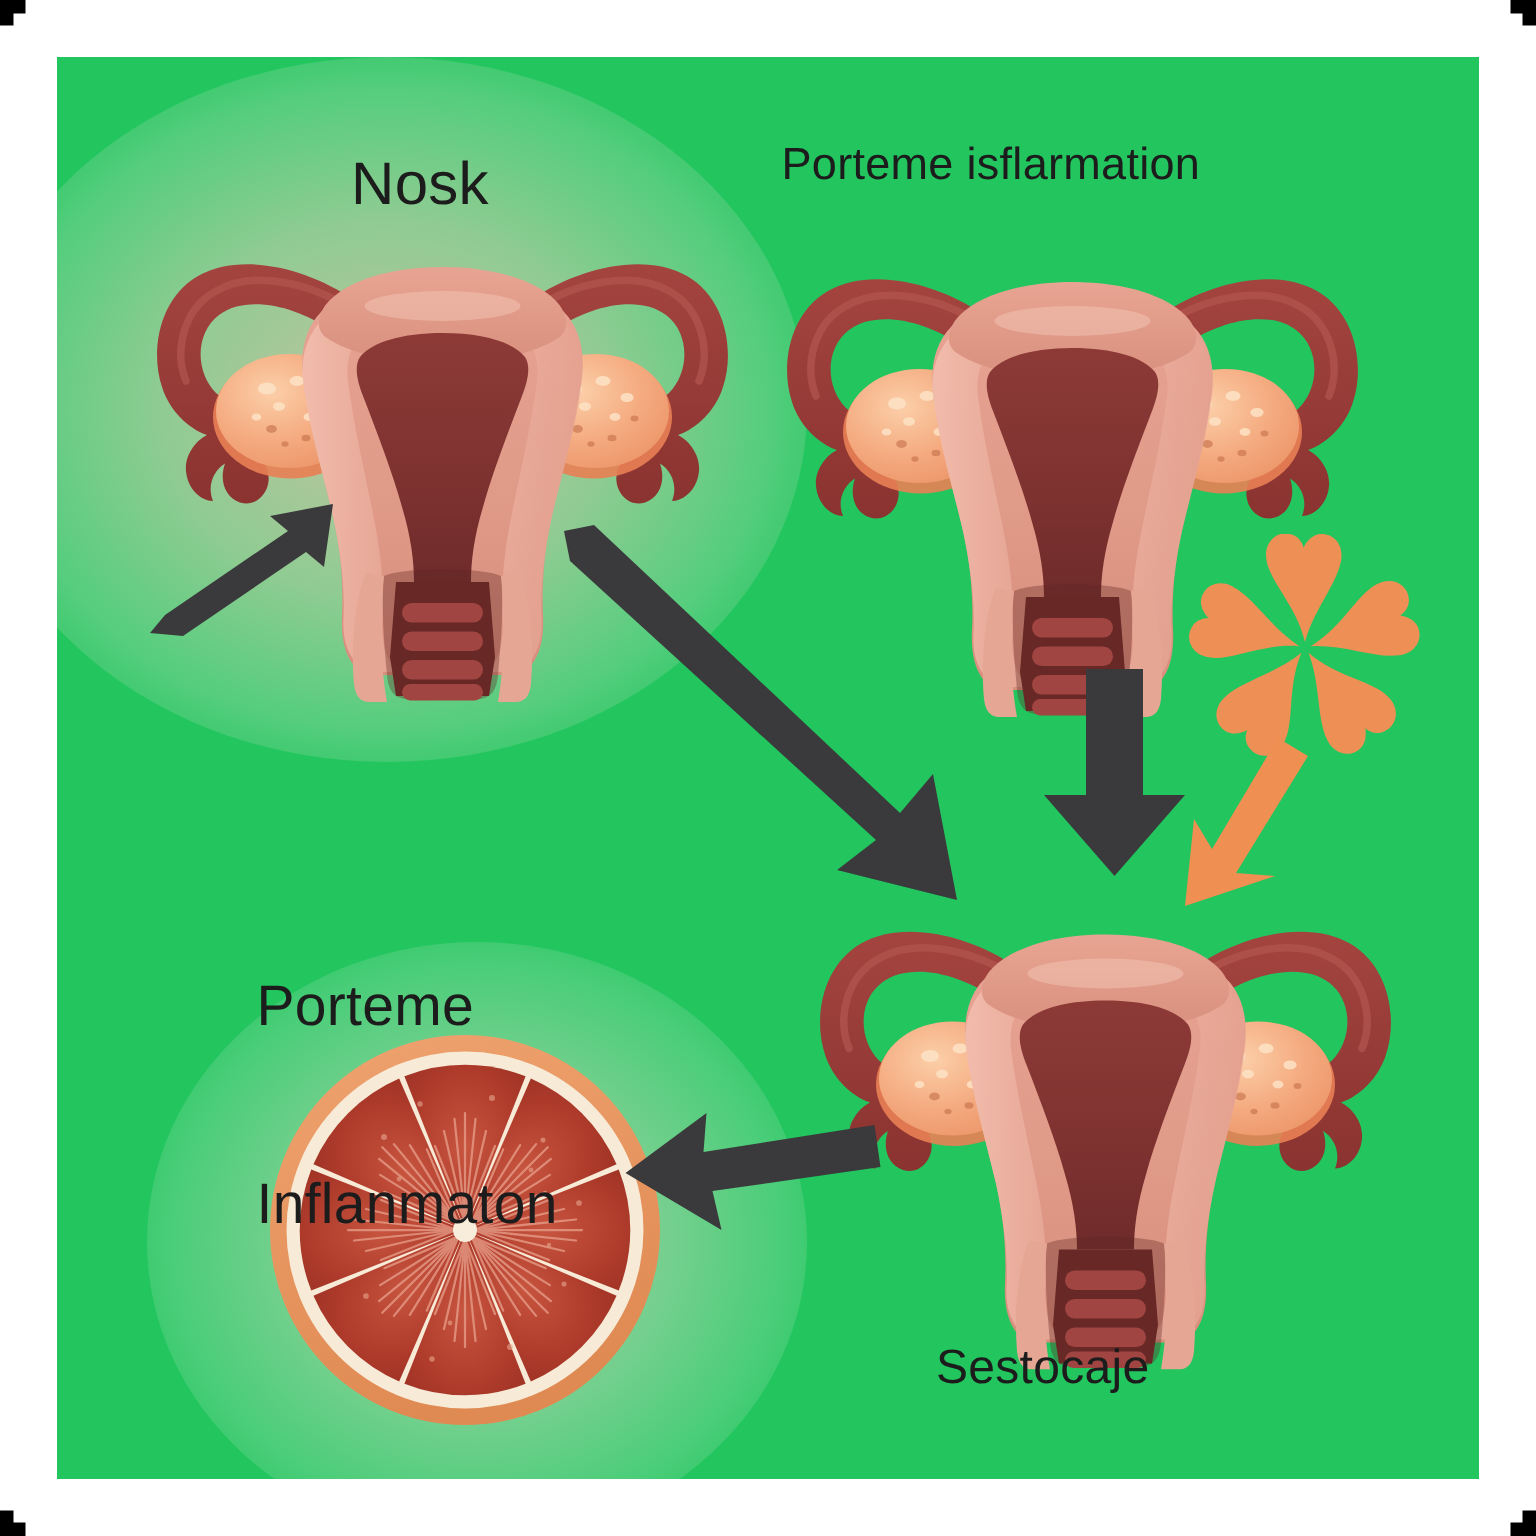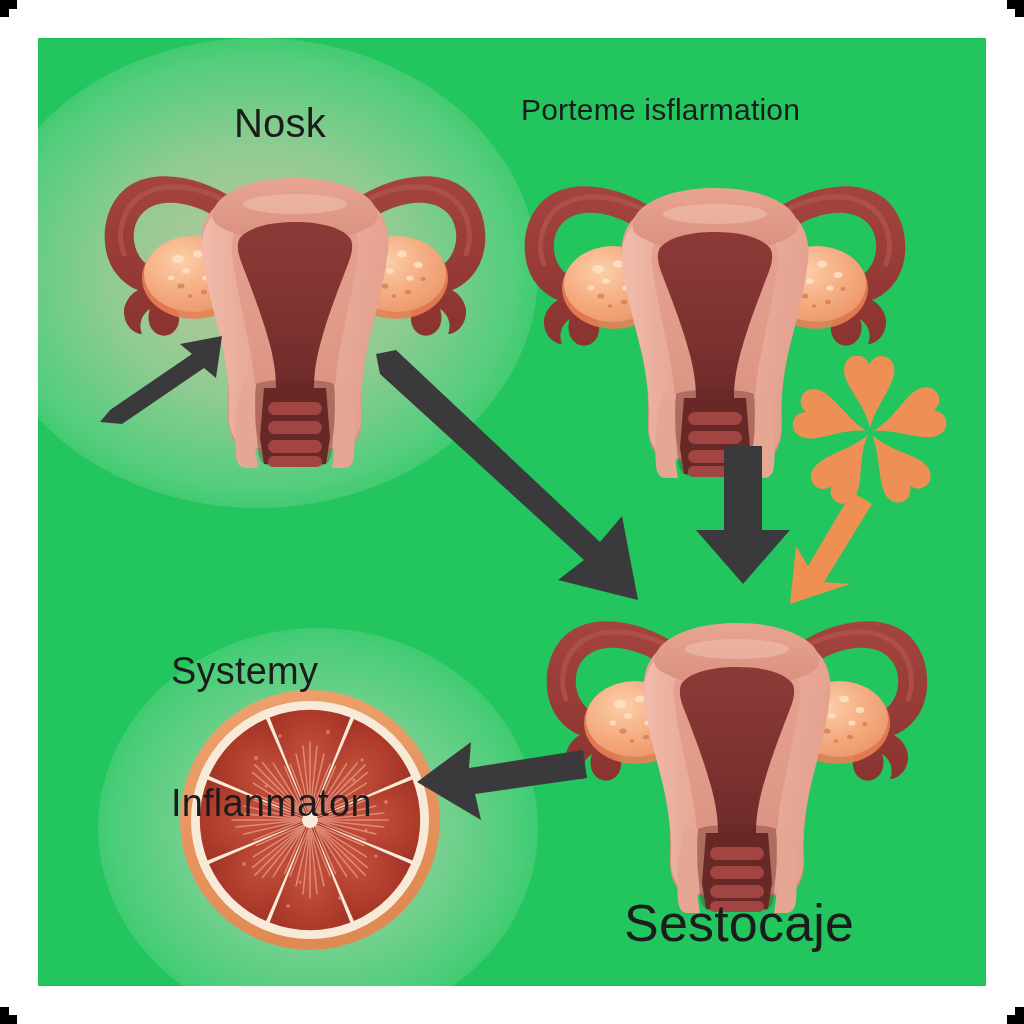--- a/index.html
+++ b/index.html
@@ -110,21 +110,21 @@
     font-size: 30px;
   }
   #label-systemic {
     left: 133px;
     top: 523px;
     font-size: 38px;
   }
   #label-sestocaje {
     left: 586px;
     top: 855px;
-    font-size: 52px;
+    font-size: 32px;
   }
 
   
   .figure {
     position: absolute;
   }
   .figure svg { display: block; }
 
   #uterus-1 { left: 48px;  top: 100px; width: 418px; height: 330px; }
   #uterus-2 { left: 468px; top: 110px; width: 418px; height: 330px; }
@@ -681,20 +681,20 @@
       <svg viewBox="0 0 175 95" width="175" height="95">
         <path d="M170 12 L174 40 L62 56 L68 82 L4 44 L58 4 L56 30 Z" fill="#3a3a3c"></path>
       </svg>
     </div>
 
     <div class="label" id="label-nosk">Nosk</div>
 
     <div class="label" id="label-porteme">Porteme isflarmation</div>
 
     <div class="label" id="label-systemic">
-      <div>Systemy</div>
+      <div>Porteme</div>
       <div>Inflanmaton</div>
     </div>
 
     <div class="label" id="label-sestocaje">Sestocaje</div>
 
   </div>
 </div>
 
 </body></html>

